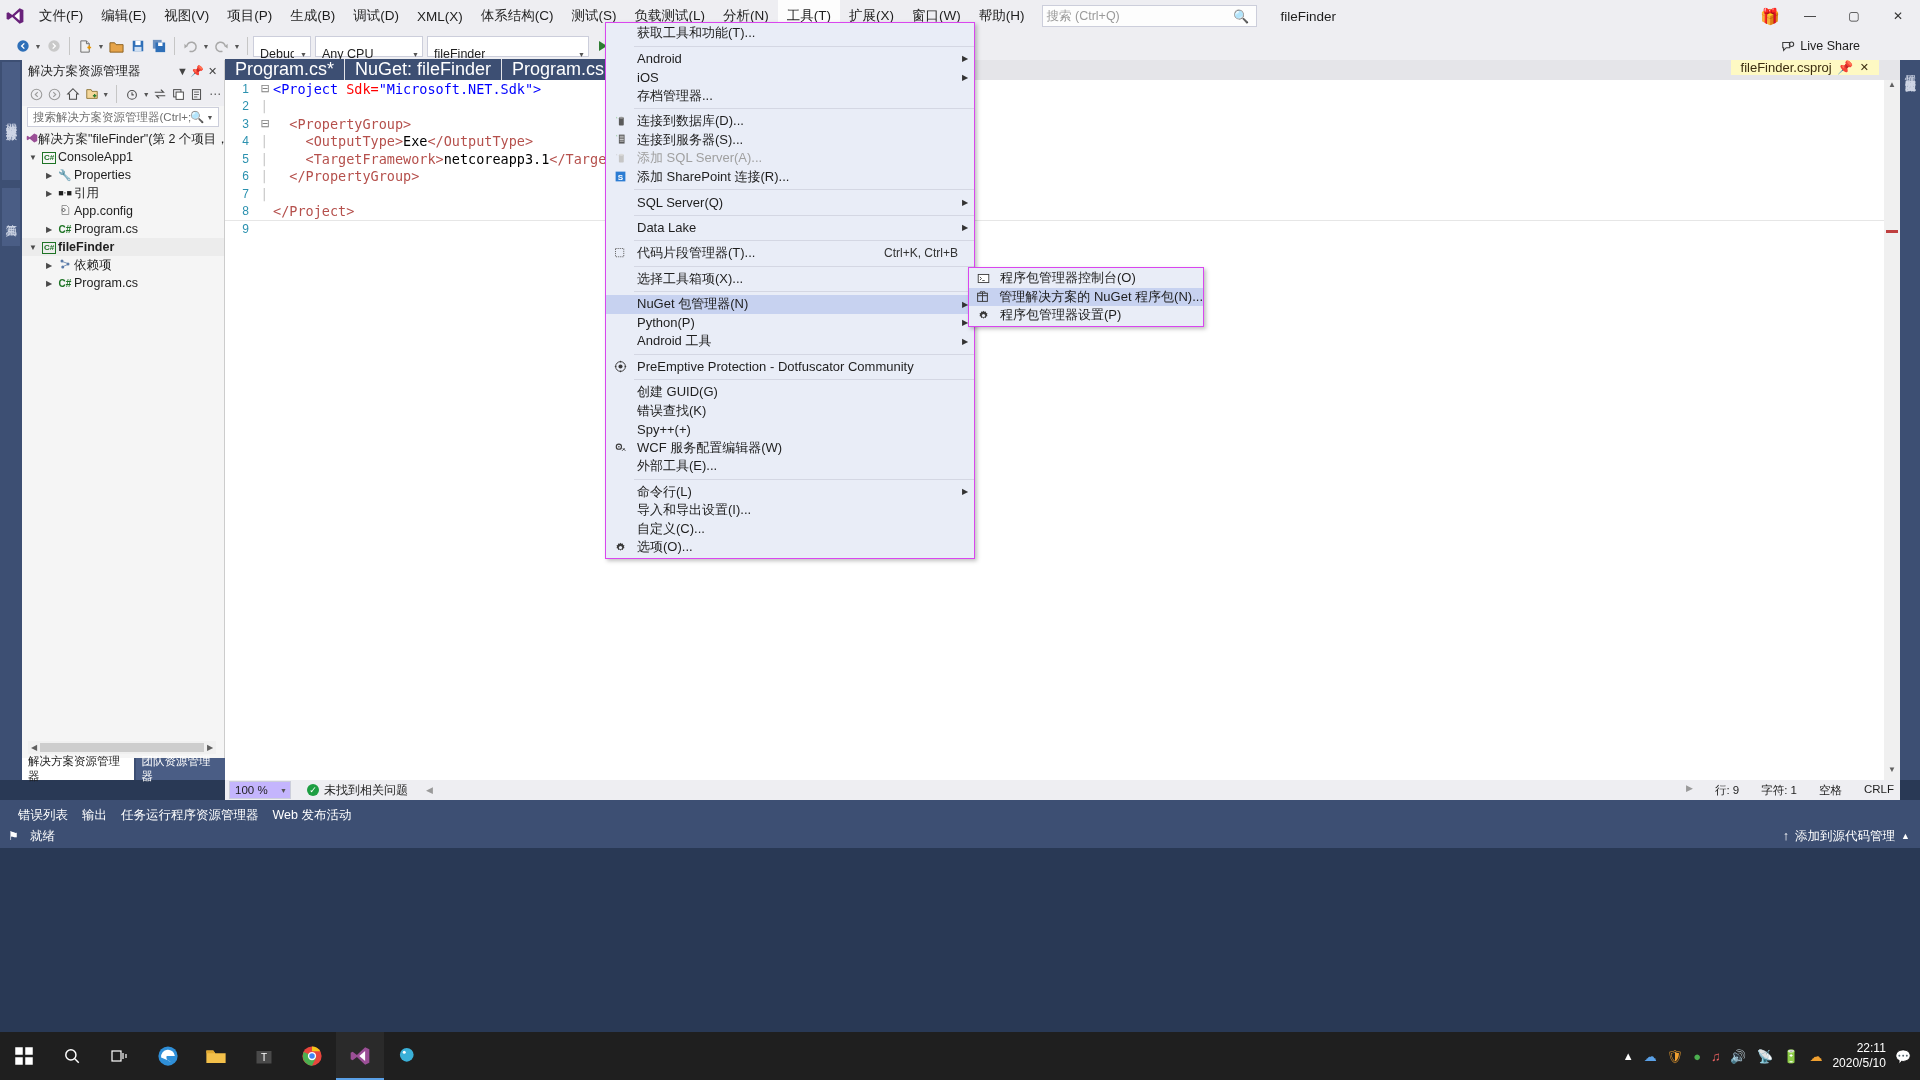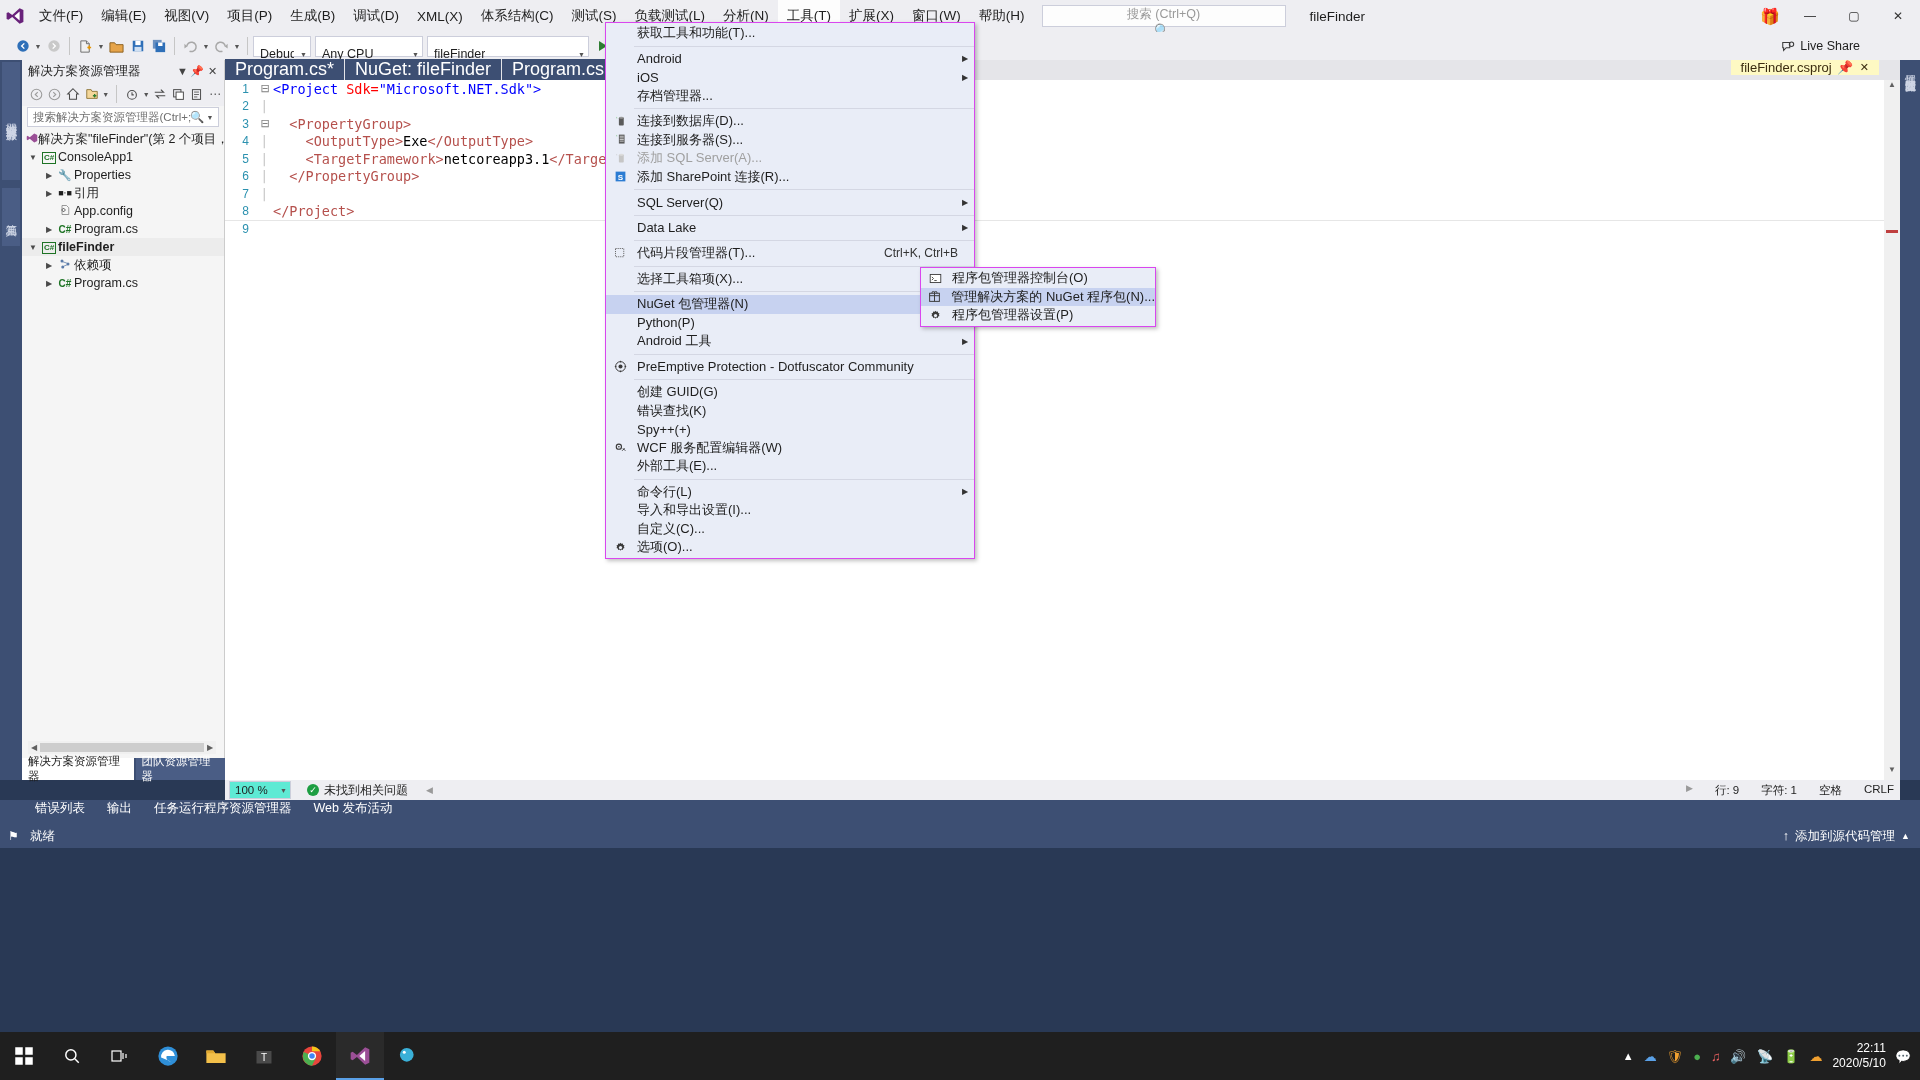--- a/index.html
+++ b/index.html
@@ -15,23 +15,23 @@
 
   
   .titlebar { position:absolute; left:0; top:0; width:1920px; height:32px;
     background:#eeeef2; display:flex; align-items:center; }
   .vs-logo { width:30px; height:32px; display:flex; align-items:center; justify-content:center; }
   .vs-logo svg { display:block; }
   .menubar { display:flex; align-items:stretch; height:32px; }
   .menubar .mi { padding:0 9px; display:flex; align-items:center; height:32px;
     font-size:13.5px; color:#1e1e1e; white-space:nowrap; cursor:default; }
   .menubar .mi.open { background:#fdfdfd; }
-  .search-box { margin-left:8px; width:244px; height:22px; background:#fdfdfd;
+  .search-box { margin-left:8px; width:215px; height:22px; background:#fdfdfd;
     border:1px solid #cccedb; display:flex; align-items:center; padding:0 4px;
-    font-size:12.5px; color:#9a9a9a; position:relative;flex-direction:column; }
+    font-size:12.5px; color:#9a9a9a; position:relative; }
   .search-box .sb-text { flex:1; }
   .search-box .sb-icon { color:#3a6ea5; font-size:13px; padding-right:2px;}
   .title-proj { margin-left:24px; font-size:13.5px; color:#1e1e1e; }
   .win-right { position:absolute; right:0; top:0; height:32px; display:flex; align-items:center; }
   .win-right .gift { font-size:16px; color:#c05a8f; padding:0 8px; }
   .win-right .wbtn { width:44px; height:32px; display:flex; align-items:center; justify-content:center;
     font-size:12px; color:#333; }
 
   
   .toolbar { position:absolute; left:0; top:32px; width:1920px; height:28px;
@@ -112,29 +112,29 @@
   .editor-vscroll { position:absolute; right:0; top:20px; width:16px; height:700px; background:#f0f0f0; }
   .ev-up,.ev-dn { height:15px; text-align:center; font-size:8px; color:#606060; }
   .ev-mark { position:absolute; right:2px; top:150px; width:12px; height:3px; background:#bf3f3f; }
 
   
   .rightdock { position:absolute; right:0; top:60px; width:20px; height:720px; background:#3d4f73;
      color:#cfd6e6; font-size:11px; }
   .rightdock .rd { writing-mode:vertical-rl; margin:6px auto; display:block; text-align:center; }
   .statusrow { position:absolute; left:225px; top:780px; right:20px; height:20px;
     background:#eeeef2; display:flex; align-items:center; font-size:12px; }
-  .zoom-combo { width:62px; height:18px; margin-left:4px; background:#5eead4; border:1px solid #cccedb;
+  .zoom-combo { width:62px; height:18px; margin-left:4px; background:#c4b5fd; border:1px solid #cccedb;
     display:flex; align-items:center; justify-content:space-between; padding:0 3px 0 5px; font-size:11.5px;}
   .status-ok { display:flex; align-items:center; gap:5px; margin-left:16px; }
   .ok-dot { width:12px; height:12px; border-radius:50%; background:#1d9e42; color:#fff;
     font-size:9px; display:flex; align-items:center; justify-content:center; }
   .status-right { position:absolute; right:6px; display:flex; gap:22px; font-size:11.5px; }
 
   .panel-tabs { position:absolute; left:0; top:800px; width:1920px; height:24px;
-    background:#3d4f73; color:#fff; display:flex; align-items:flex-start; gap:22px; padding-left:35px;
+    background:#3d4f73; color:#fff; display:flex; align-items:flex-end; gap:14px; padding-left:18px;
     font-size:12.5px; }
   .vsstatus { position:absolute; left:0; top:824px; width:1920px; height:24px;
     background:#3d4f73; color:#fff; display:flex; align-items:center; font-size:12.5px; }
   .vsstatus .ready { padding-left:30px; }
   .vsstatus .flag { position:absolute; left:8px; font-size:12px; }
   .vsstatus .right { position:absolute; right:10px; display:flex; align-items:center; gap:6px; }
 
   
   .taskbar { position:absolute; left:0; bottom:0; width:1920px; height:48px; background:#1f1f1f;
     display:flex; align-items:center; }
@@ -151,21 +151,21 @@
     white-space:nowrap; }
   .menu .row .gutter { width:28px; display:flex; align-items:center; justify-content:center;
     font-size:12px; color:#444; }
   .menu .row .lbl { flex:1; padding-left:3px; }
   .menu .row .accel { color:#333; font-size:12px; padding-right:16px; }
   .menu .row .arrow { width:18px; text-align:center; font-size:8px; color:#333; }
   .menu .row.sel { background:#c7d2f0; }
   .menu .row.disabled .lbl { color:#a0a0a0; }
   .menu .sep { height:1px; background:#d4d7e3; margin:3px 0 3px 28px; }
   #tools-menu { left:605px; top:22px; width:370px; }
-  #nuget-submenu { left:920px; top:267px; width:236px; }
+  #nuget-submenu { left:968px; top:267px; width:236px; }
 </style>
 </head>
 <body>
 
 <div class="app">
 
   <div class="titlebar">
     <div class="vs-logo">
       <svg width="18" height="18" viewBox="0 0 18 18">
         <path d="M13.6 1.2 L17.4 3.0 L17.4 15.0 L13.6 16.8 L6.2 9.9 L2.4 12.8 L0.6 11.9 L0.6 6.1 L2.4 5.2 L6.2 8.1 Z" fill="#68217a"></path>

